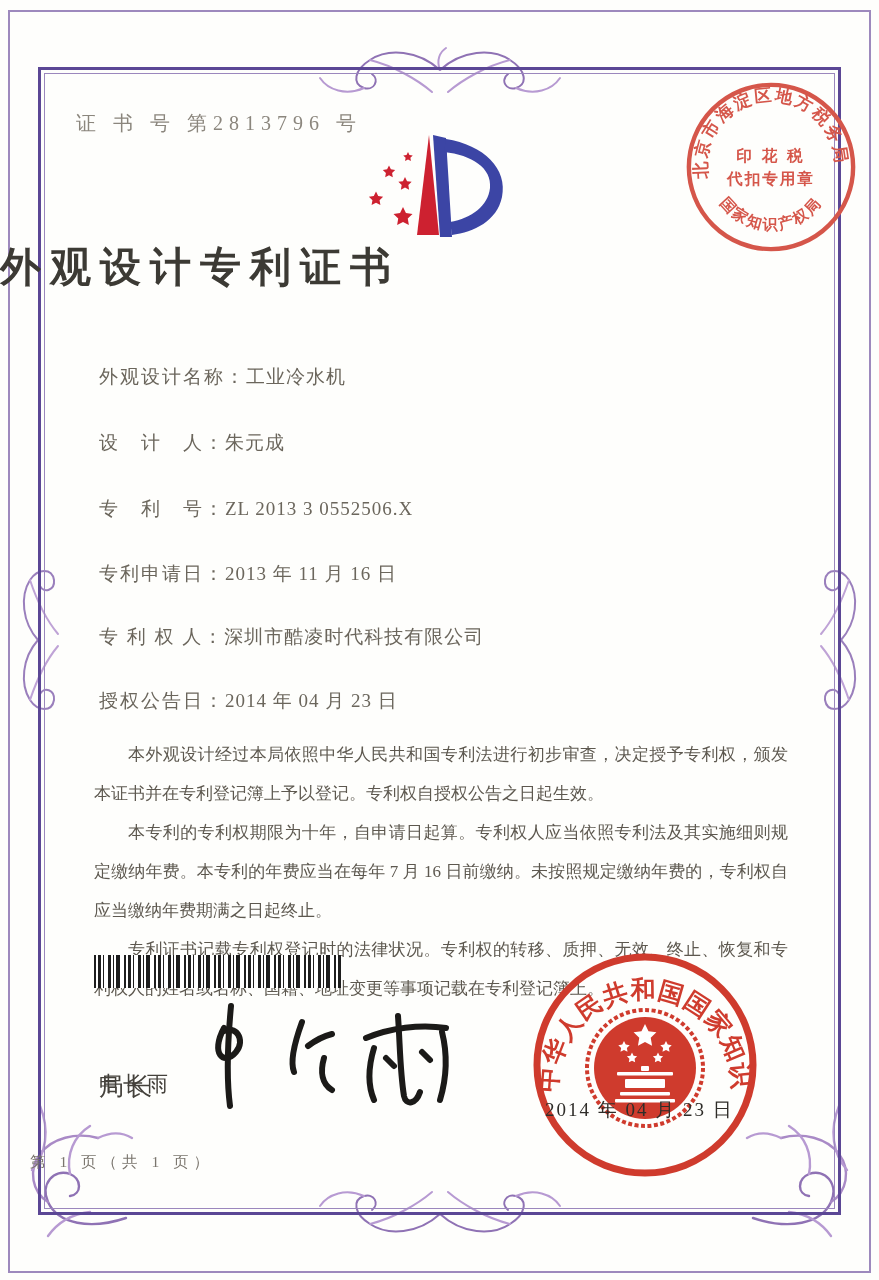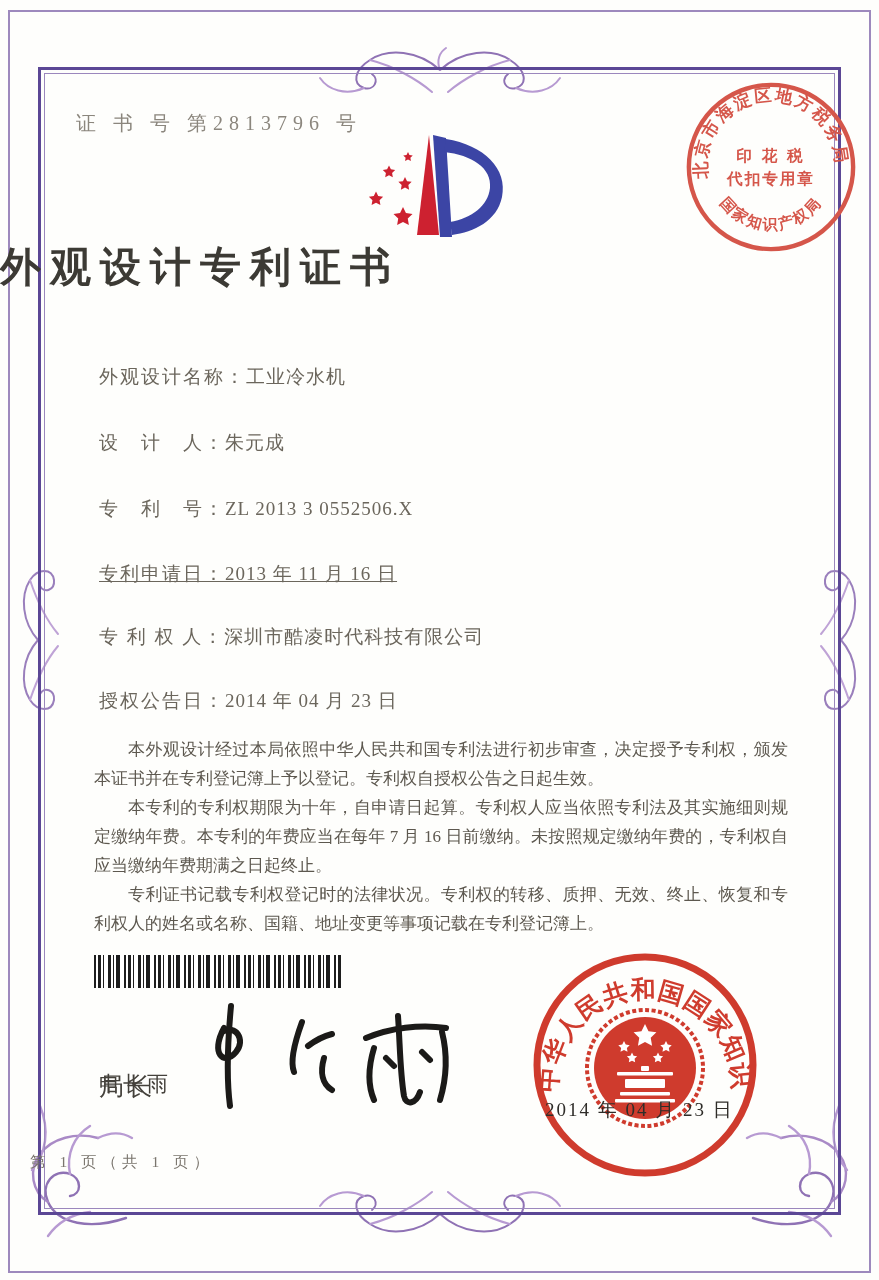--- a/index.html
+++ b/index.html
@@ -32,21 +32,21 @@
   .title{
     position:absolute;left:0;top:240px;width:879px;
     font-size:41px;font-weight:bold;letter-spacing:9px;color:#3c3a34;
   }
   
   .field{position:absolute;left:99px;font-size:19px;color:#6b665c;letter-spacing:1px;white-space:nowrap;}
   .field .lbl{letter-spacing:2px;}
   
   .body-text{
     position:absolute;left:94px;top:735px;width:694px;
-    font-size:17px;line-height:29px;color:#5d584f;text-align:justify;
+    font-size:17px;line-height:39px;color:#5d584f;text-align:justify;
   }
   .body-text p{margin:0;text-indent:2em;}
   
   .barcode{
     position:absolute;left:94px;top:955px;width:247px;height:33px;
     background:repeating-linear-gradient(90deg,
       #1d1d1d 0 2px,#fff 2px 4px,#1d1d1d 4px 7px,#fff 7px 9px,
       #1d1d1d 9px 10px,#fff 10px 14px,#1d1d1d 14px 17px,#fff 17px 19px,
       #1d1d1d 19px 20px,#fff 20px 22px,#1d1d1d 22px 26px,#fff 26px 30px);
   }
@@ -160,21 +160,21 @@
         <path d="M84 12 C122 18 146 42 140 70 C135 94 112 105 90 108 L88 95 C110 91 126 79 128 61 C130 41 110 28 82 25 Z"></path>
       </g>
     </svg>
   </div>
 
   <div class="title">外观设计专利证书</div>
 
   <div class="field" style="top:364px;"><span class="lbl">外观设计名称：</span><span>工业冷水机</span></div>
   <div class="field" style="top:430px;"><span class="lbl">设　计　人：</span><span>朱元成</span></div>
   <div class="field" style="top:496px;"><span class="lbl">专　利　号：</span><span>ZL 2013 3 0552506.X</span></div>
-  <div class="field" style="top:561px;text-decoration:underline;"><span class="lbl">专利申请日：</span><span>2013 年 11 月 16 日</span></div>
+  <div class="field" style="top:561px;"><span class="lbl">专利申请日：</span><span>2013 年 11 月 16 日</span></div>
   <div class="field" style="top:624px;"><span class="lbl">专 利 权 人：</span><span>深圳市酷凌时代科技有限公司</span></div>
   <div class="field" style="top:688px;"><span class="lbl">授权公告日：</span><span>2014 年 04 月 23 日</span></div>
 
   <div class="body-text">
     <p>本外观设计经过本局依照中华人民共和国专利法进行初步审查，决定授予专利权，颁发本证书并在专利登记簿上予以登记。专利权自授权公告之日起生效。</p>
     <p>本专利的专利权期限为十年，自申请日起算。专利权人应当依照专利法及其实施细则规定缴纳年费。本专利的年费应当在每年 7 月 16 日前缴纳。未按照规定缴纳年费的，专利权自应当缴纳年费期满之日起终止。</p>
     <p>专利证书记载专利权登记时的法律状况。专利权的转移、质押、无效、终止、恢复和专利权人的姓名或名称、国籍、地址变更等事项记载在专利登记簿上。</p>
   </div>
 
   <div class="barcode"></div>

